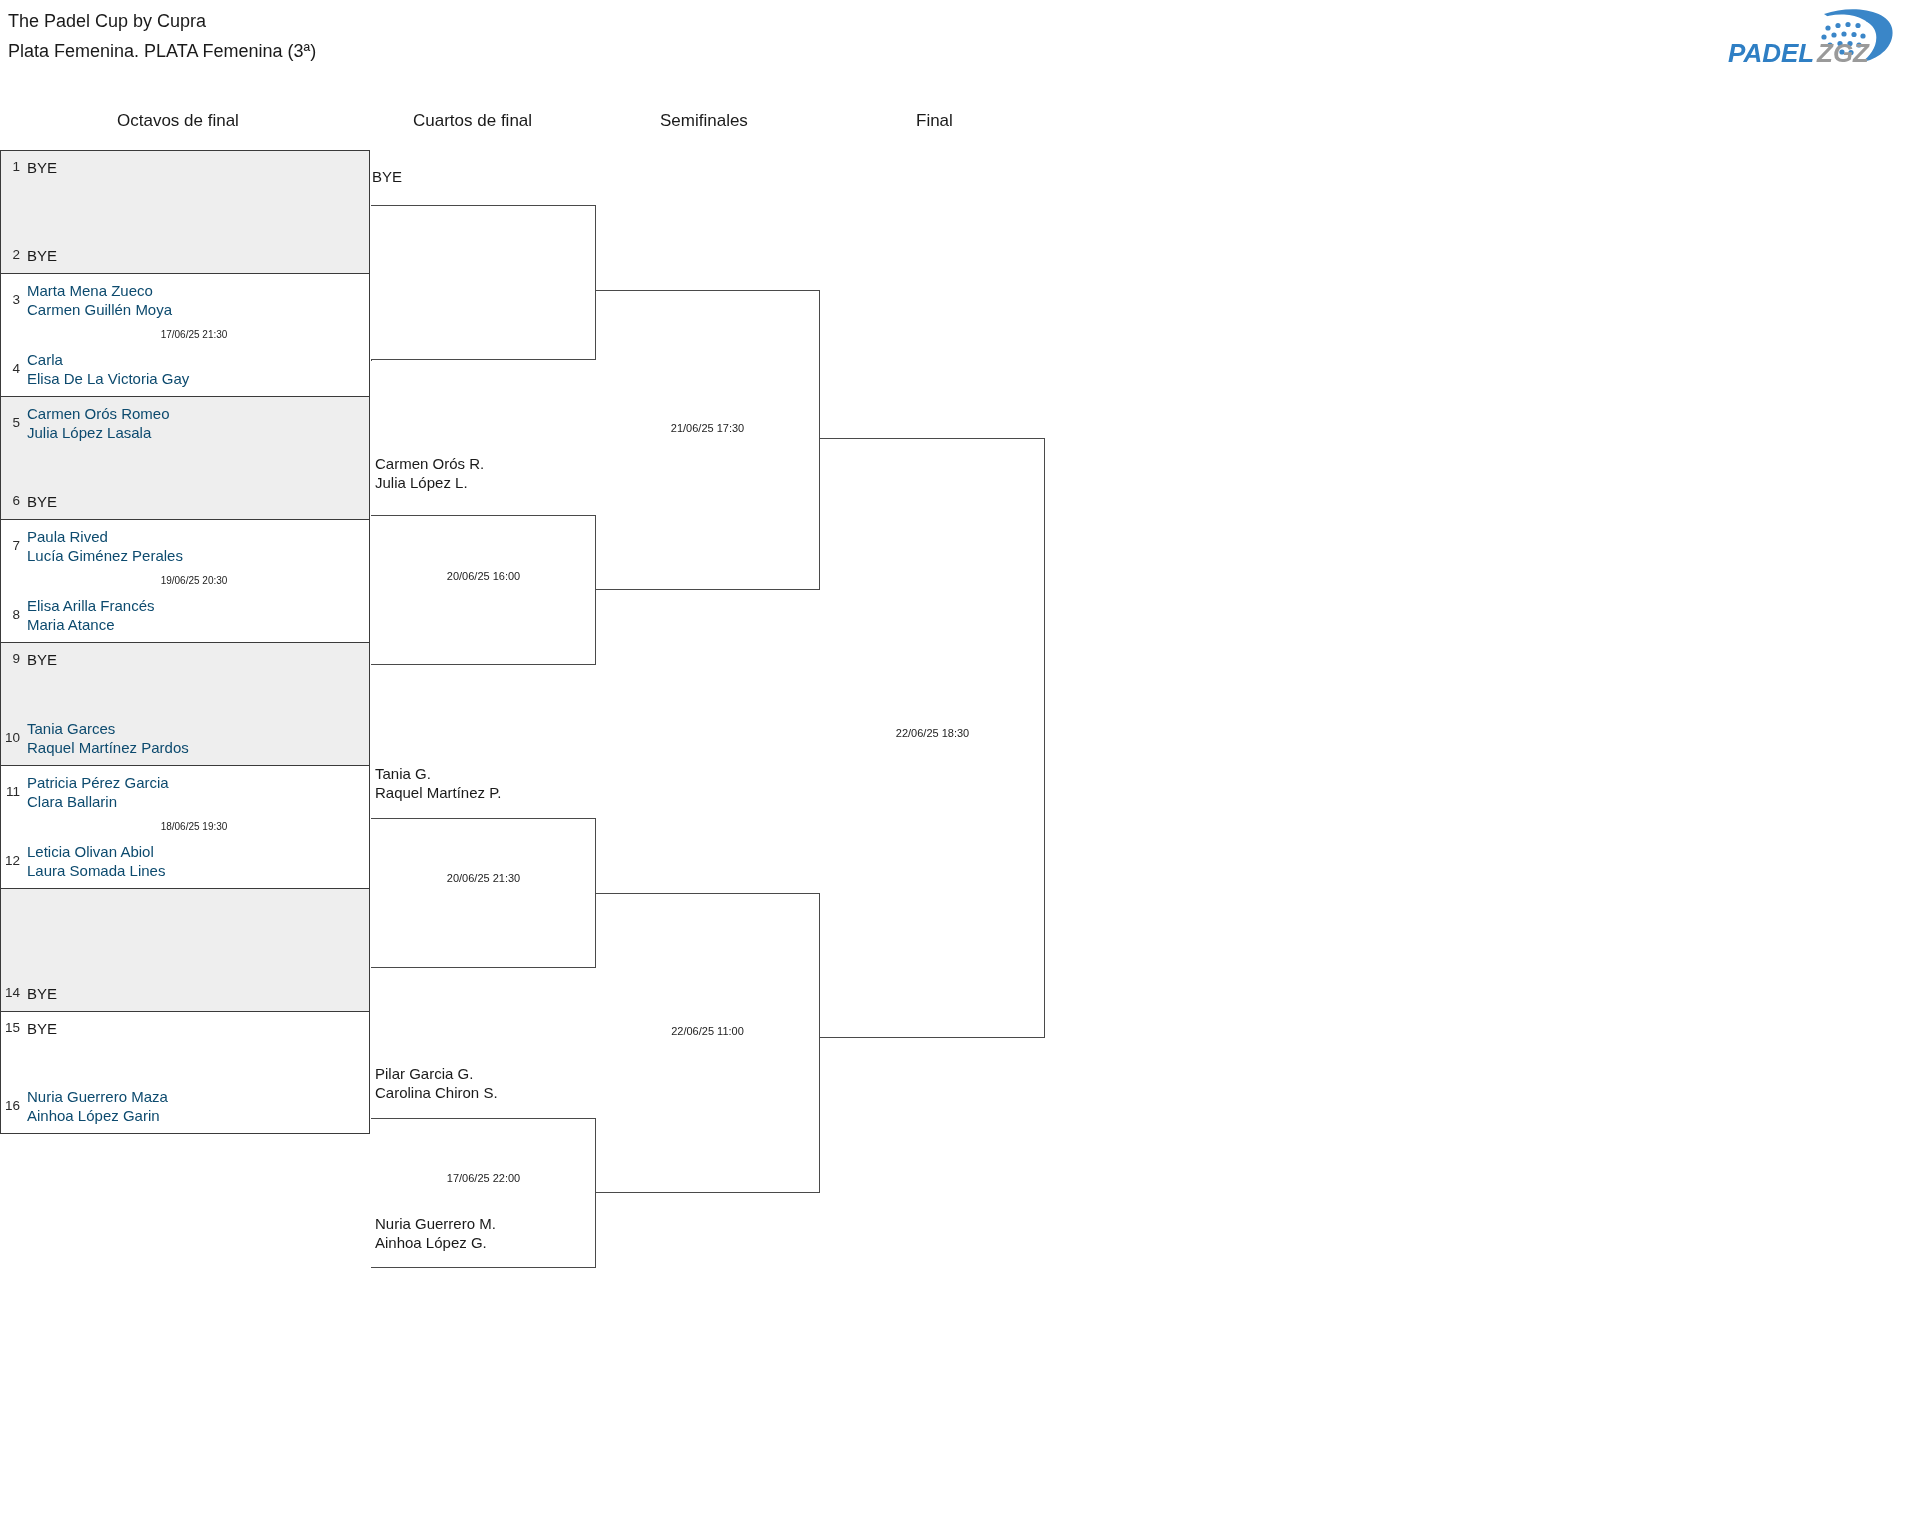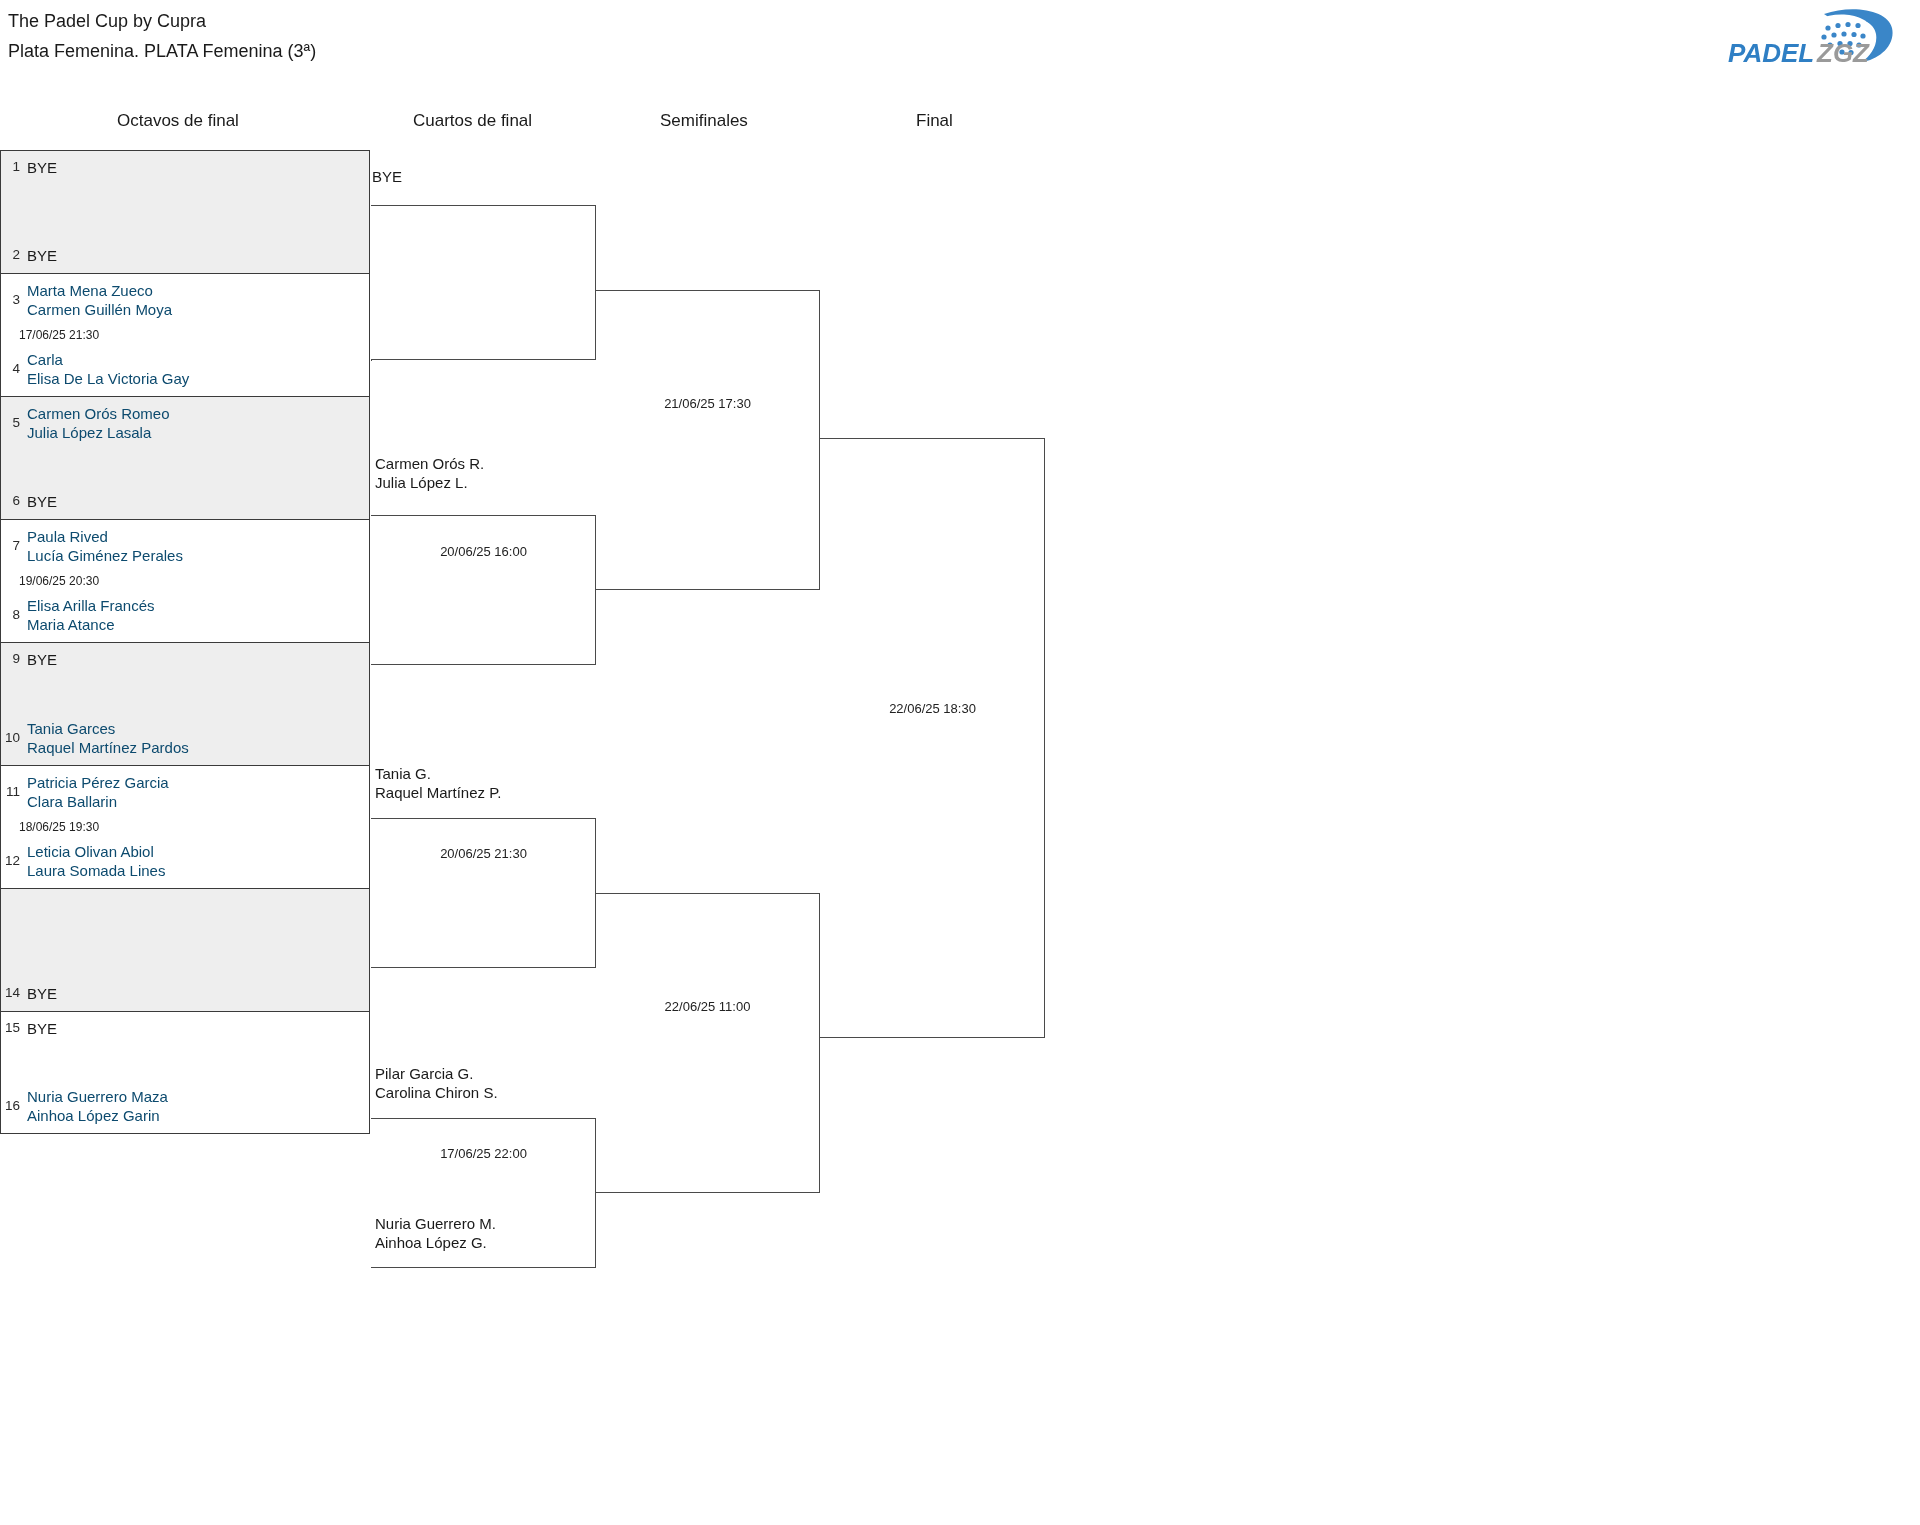--- a/index.html
+++ b/index.html
@@ -76,22 +76,22 @@
   .names { font-size: 15px; line-height: 18.5px; color: #0c4a6e; }
   .names.bold { font-weight: 400; }
   .names .nm { display: block; white-space: nowrap; }
   .bye-label { font-size: 15px; line-height: 18.5px; color: #1a1a1a; }
 
   .r16-date {
     position: absolute;
     left: 0; right: 0;
     top: 50%;
     margin-top: -9px;
-    text-align: left;
-    font-size: 12px;
+    text-align: center;
+    font-size: 10px;
     line-height: 18px;
     color: #222;
     padding-left: 18px;
   }
 
   
   .elbow {
     position: absolute;
     border: 1.2px solid #4a4a4a;
     border-left: none;
@@ -105,25 +105,26 @@
   .round-names {
     position: absolute;
     font-size: 15px;
     line-height: 18.5px;
     color: #1a1a1a;
     white-space: nowrap;
   }
   .round-names .nm { display: block; }
   .round-date {
     position: absolute;
-    font-size: 13px;
+    font-size: 11px;
     line-height: 18px;
     color: #222;
     white-space: nowrap;
     text-align: center;
+    margin-top: 24px;
   }
 </style>
 </head>
 <body>
 
 <div id="header">
   <div id="title-block">
     <div class="title-line">The Padel Cup by Cupra</div>
     <div class="title-line">Plata Femenina. PLATA Femenina (3ª)</div>
   </div>

